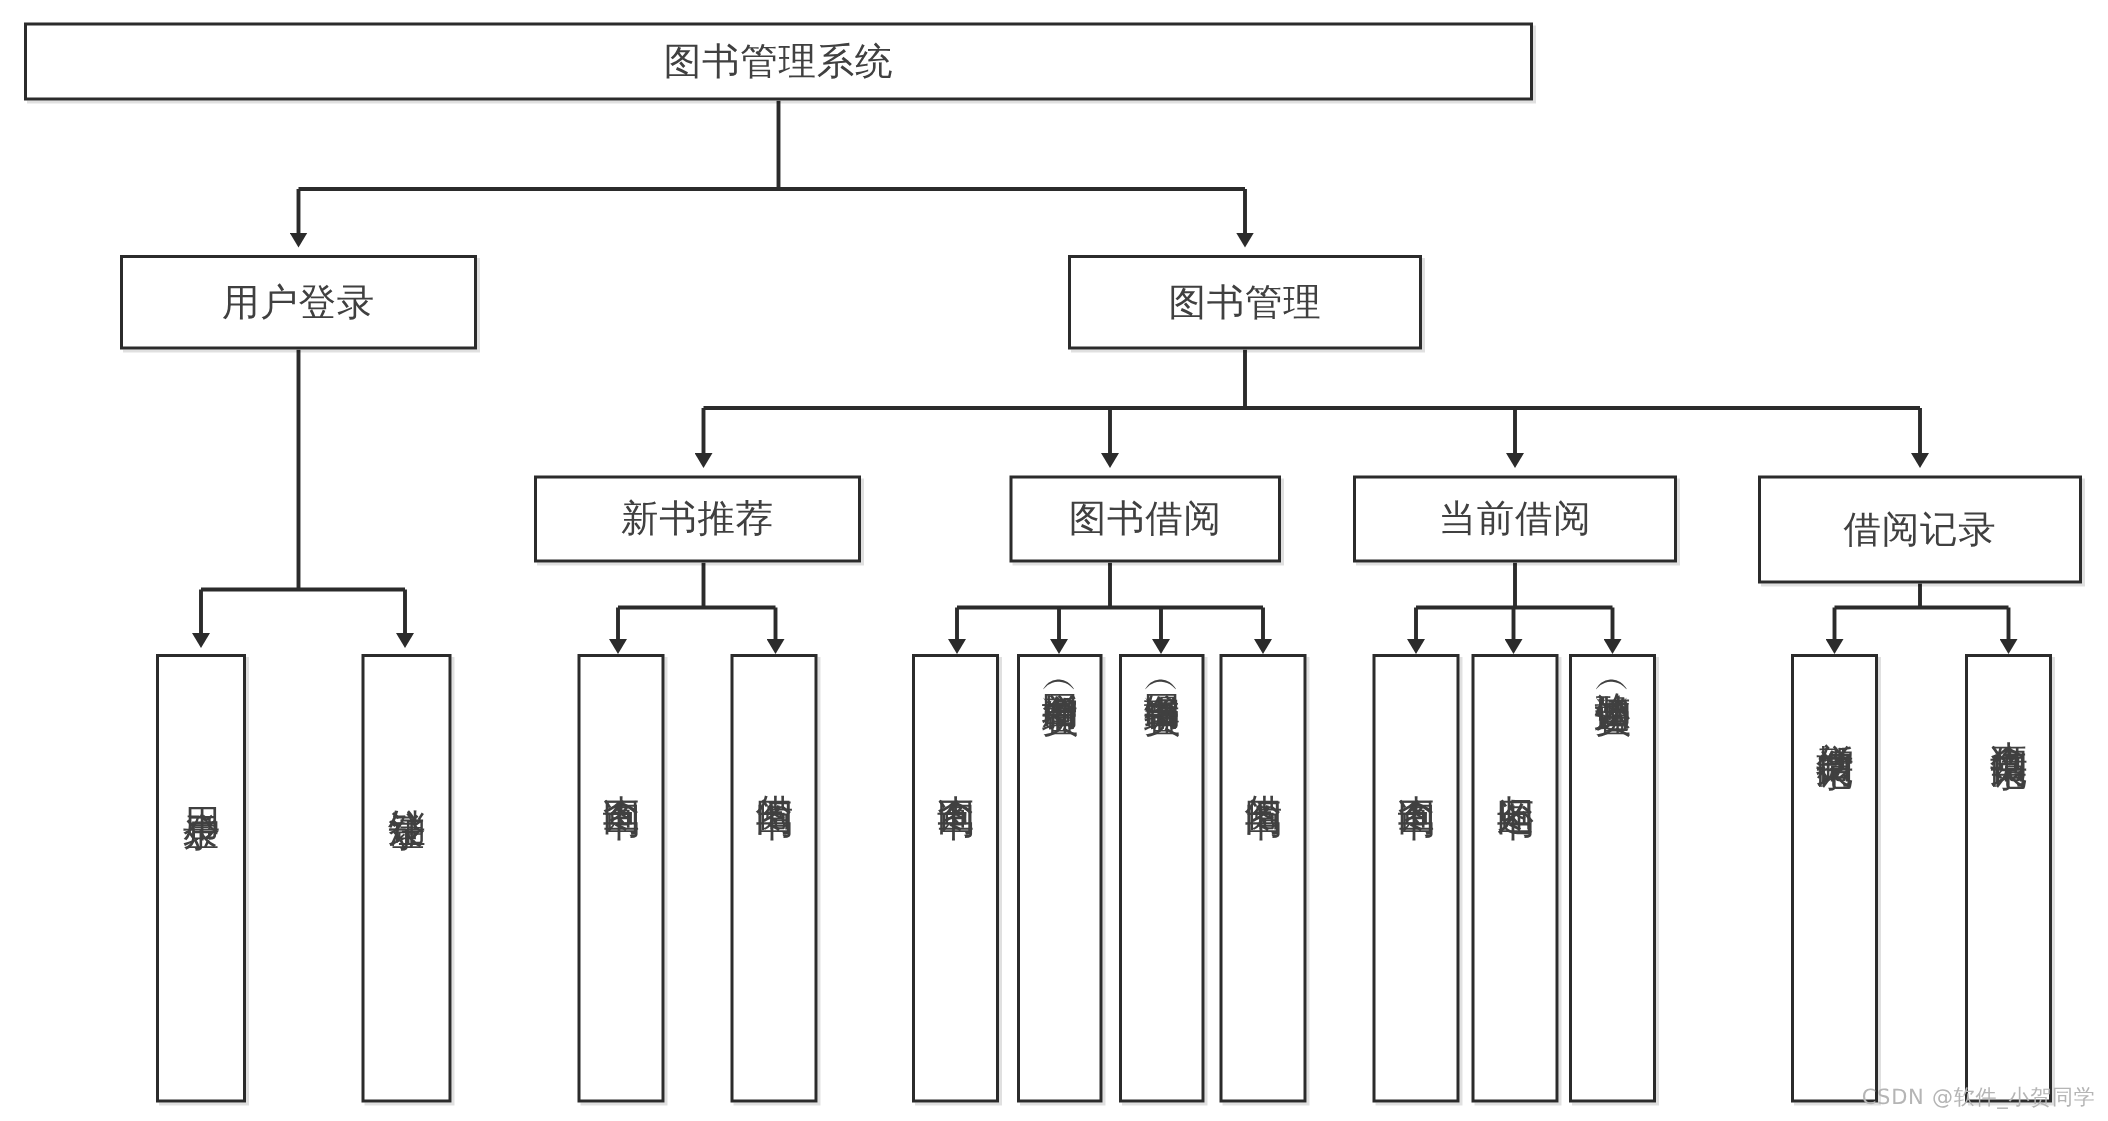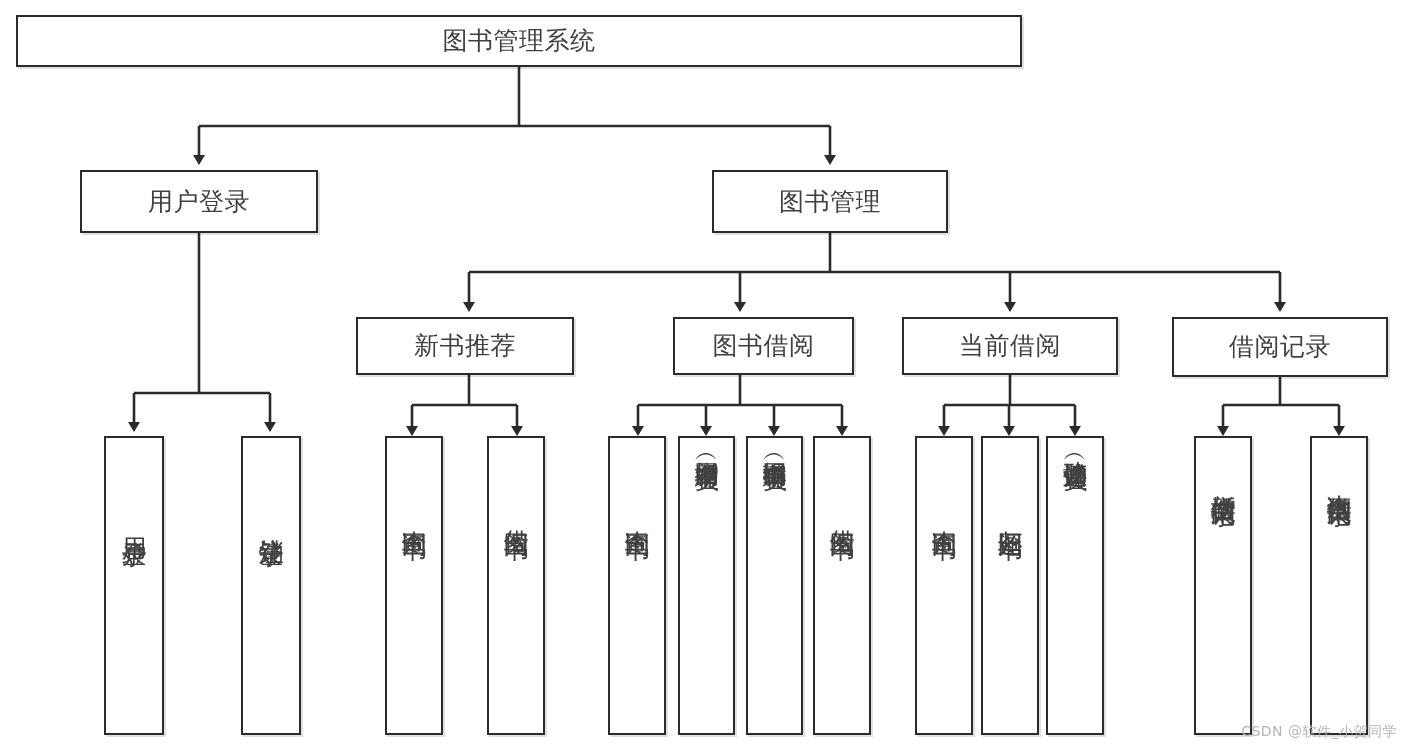--- a/index.html
+++ b/index.html
@@ -136,21 +136,21 @@
 
   <div class="node h" style="left:356px; top:317px; width:218px; height:58px;">
     <span class="lbl">新书推荐</span>
   </div>
   <div class="node h" style="left:649px; top:317px; width:181px; height:58px;margin-left:24px;">
     <span class="lbl">图书借阅</span>
   </div>
   <div class="node h" style="left:902px; top:317px; width:216px; height:58px;">
     <span class="lbl">当前借阅</span>
   </div>
-  <div class="node h" style="left:1172px; top:317px; width:216px; height:60px;">
+  <div class="node h" style="left:1172px; top:317px; width:216px; height:72px;">
     <span class="lbl">借阅记录</span>
   </div>
 
   <div class="node v" style="left:104px; top:436px; width:60px; height:299px; padding-top:80px;">
     <span class="lbl">用户登录</span>
   </div>
   <div class="node v" style="left:241px; top:436px; width:60px; height:299px; padding-top:80px;">
     <span class="lbl">注销登录</span>
   </div>
 

